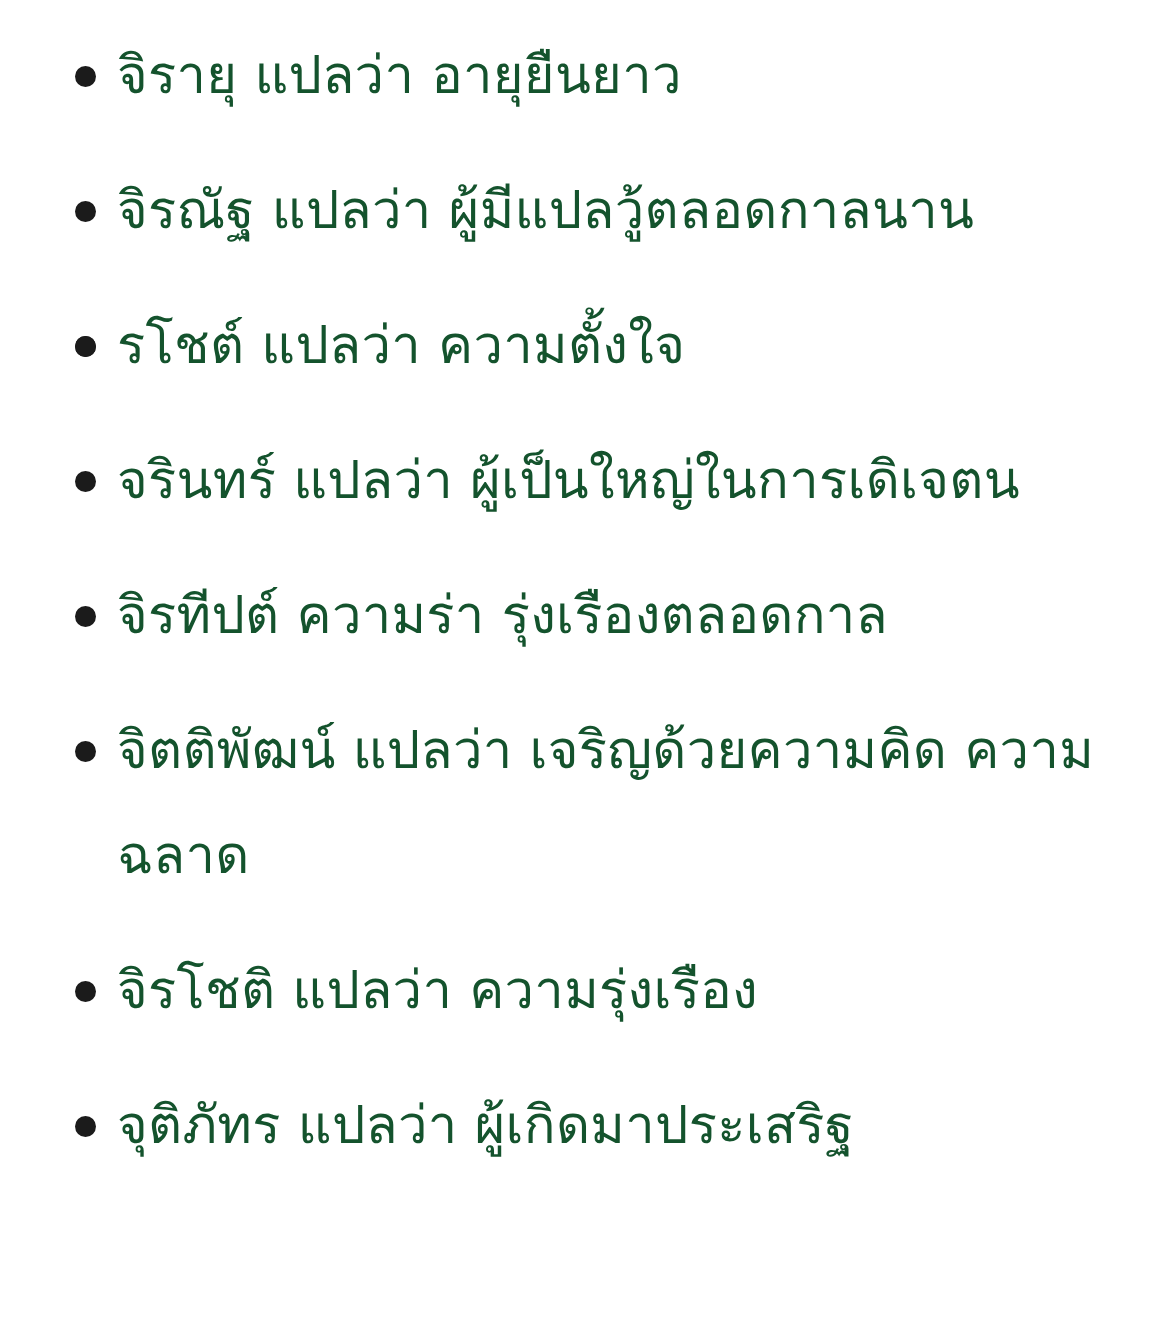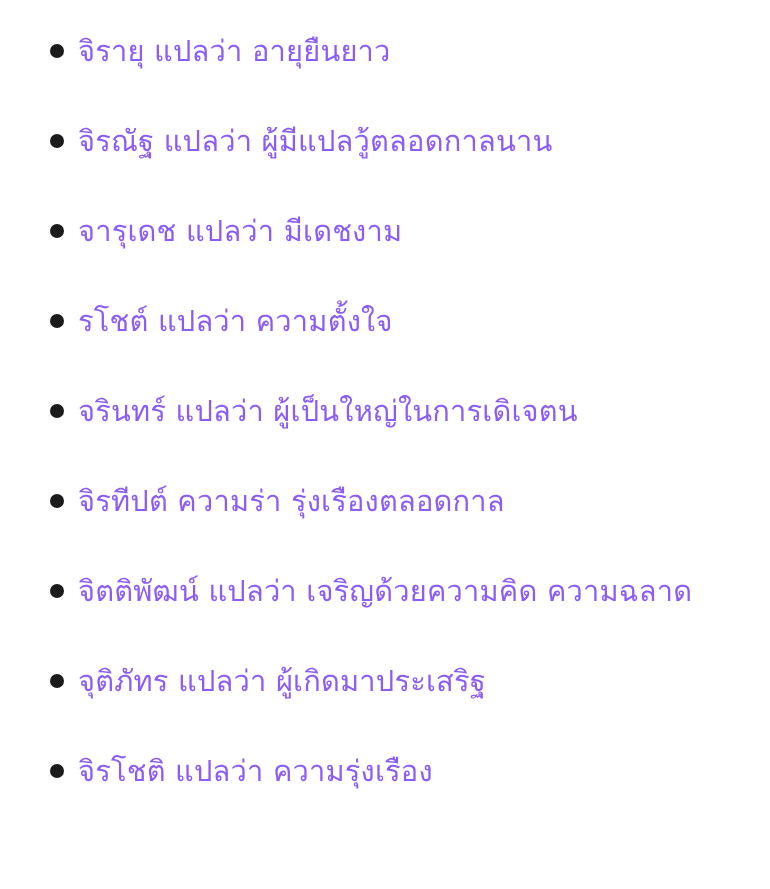--- a/index.html
+++ b/index.html
@@ -13,23 +13,23 @@
     overflow: hidden;
     font-family: "DejaVu Sans", sans-serif;
   }
   ul.name-list {
     list-style: none;
     margin: 0;
     padding: 16px 38px 0 78px;
   }
   ul.name-list li {
     position: relative;
-    font-size: 29px;
+    font-size: 35px;
     line-height: 70px;
-    color: #8b5cf6;
+    color: #14532d;
     margin-bottom: 20px;
     letter-spacing: 0.2px;
   }
   ul.name-list li .bullet {
     position: absolute;
     left: -28px;
     top: 28px;
     width: 14px;
     height: 14px;
     border-radius: 50%;
@@ -43,39 +43,38 @@
   <li>
     <span class="bullet"></span>
     <span>จิรายุ แปลว่า อายุยืนยาว</span>
   </li>
   <li>
     <span class="bullet"></span>
     <span>จิรณัฐ แปลว่า ผู้มีแปลวู้ตลอดกาลนาน</span>
   </li>
   <li>
     <span class="bullet"></span>
-    <span>จารุเดช แปลว่า มีเดชงาม</span>
   </li>
   <li>
     <span class="bullet"></span>
     <span>รโชต์ แปลว่า ความตั้งใจ</span>
   </li>
   <li>
     <span class="bullet"></span>
     <span>จรินทร์ แปลว่า ผู้เป็นใหญ่ในการเดิเจตน</span>
   </li>
   <li>
     <span class="bullet"></span>
     <span>จิรทีปต์ ความร่า รุ่งเรืองตลอดกาล</span>
   </li>
   <li>
     <span class="bullet"></span>
     <span>จิตติพัฒน์ แปลว่า เจริญด้วยความคิด ความฉลาด</span>
   </li>
   <li>
     <span class="bullet"></span>
-    <span>จุติภัทร แปลว่า ผู้เกิดมาประเสริฐ</span>
+    <span>จิรโชติ แปลว่า ความรุ่งเรือง</span>
   </li>
   <li>
     <span class="bullet"></span>
-    <span>จิรโชติ แปลว่า ความรุ่งเรือง</span>
+    <span>จุติภัทร แปลว่า ผู้เกิดมาประเสริฐ</span>
   </li>
 </ul>
 
 </body></html>

